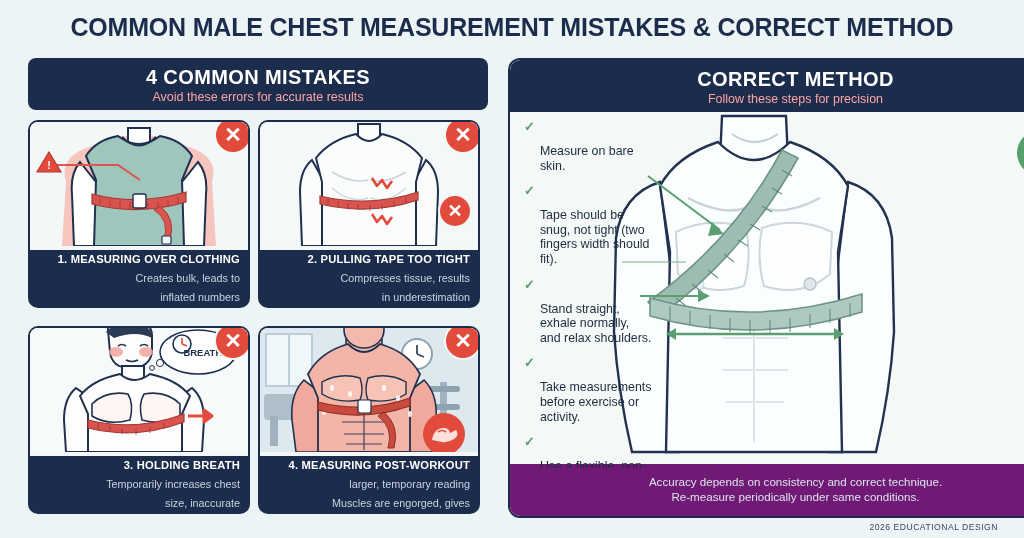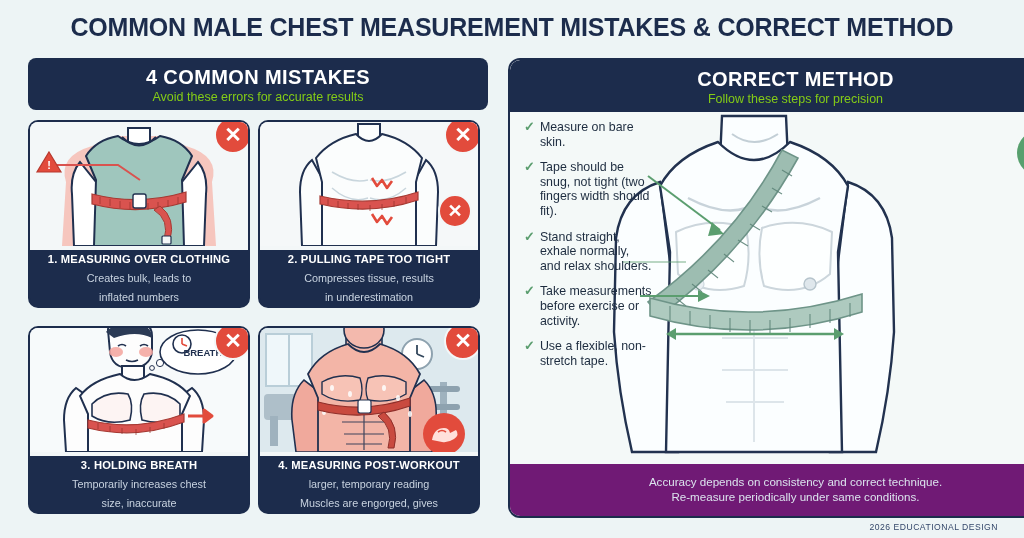--- a/index.html
+++ b/index.html
@@ -25,56 +25,56 @@
     background:#ffffff;border:2px solid #1c2c4c;border-radius:12px;
     box-sizing:border-box;overflow:hidden;}
 
   .hdr{
     background:#1c2c4c;border-radius:10px;color:#fff;text-align:center;
     box-sizing:border-box;
   }
   .hdr-left{position:absolute;left:28px;top:58px;width:460px;height:52px;padding-top:7px;border-radius:8px;}
   .hdr-right{position:absolute;left:0;top:0;width:100%;height:52px;padding-top:7px;border-radius:10px 10px 0 0;}
   .hdr h2{margin:0;font-size:20px;font-weight:bold;letter-spacing:.4px;line-height:24px;}
-  .hdr p{margin:1px 0 0;font-size:12.5px;font-weight:normal;color:#84cc16;line-height:15px;}
+  .hdr p{margin:1px 0 0;font-size:12.5px;font-weight:normal;color:#fca5a5;line-height:15px;}
 
   
   .card{
     position:absolute;width:222px;height:188px;
     background:#1c2c4c;border-radius:10px;overflow:hidden;
     box-sizing:border-box;border:2px solid #1c2c4c;
   }
   .card.c1{left:28px;top:120px;}
   .card.c2{left:258px;top:120px;}
   .card.c3{left:28px;top:326px;}
   .card.c4{left:258px;top:326px;}
 
   .card-art{position:absolute;left:0;top:0;width:100%;height:128px;overflow:hidden;
     background:#f3f7f8;border-bottom:2px solid #1c2c4c;}
   .card-cap{position:absolute;left:0;bottom:0;width:100%;height:60px;
-    text-align:center;color:#fff;padding:6px 8px 0;box-sizing:border-box;}
+    text-align:right;color:#fff;padding:6px 8px 0;box-sizing:border-box;}
   .card-cap .t{font-size:11.2px;font-weight:bold;letter-spacing:.2px;line-height:14px;}
   .card-cap .s{font-size:10.8px;font-weight:normal;color:#c8d3e0;line-height:13px;margin-top:6px;}
 
   
   .badge{position:absolute;border-radius:50%;display:flex;align-items:center;
     justify-content:center;color:#fff;font-weight:bold;z-index:6;}
   .badge-x{background:#e24b3c;width:34px;height:34px;font-size:21px;
     border:2px solid #f3f7f8;}
   .badge-x.small{width:30px;height:30px;font-size:18px;}
   .badge-check{background:#57a06e;width:46px;height:46px;font-size:26px;}
 
   
   .rp-body{position:absolute;left:0;top:52px;width:100%;height:356px;
     background:#f4f9f8;overflow:hidden;}
   .rp-list{position:absolute;left:14px;top:8px;width:128px;z-index:4;}
   .rp-item{display:flex;align-items:flex-start;margin-bottom:11px;}
   .rp-item .ck{color:#5b9e6f;font-size:13px;font-weight:bold;line-height:14px;
     margin-right:5px;flex:0 0 auto;}
-  .rp-item .tx{font-size:12.4px;line-height:14.6px;color:#1d2c3f;}
+  .rp-item .tx{font-size:12.4px;line-height:14.6px;color:#1d2c3f;margin-top:24px;}
   .rp-foot{position:absolute;left:0;bottom:0;width:100%;height:52px;
     background:#701a75;color:#dbe3ed;text-align:center;
     font-size:11.6px;line-height:15px;padding-top:10px;box-sizing:border-box;}
   .credit{position:absolute;right:26px;bottom:6px;font-size:8.6px;
     letter-spacing:.5px;color:#34476a;font-weight:normal;margin-left:44px;}
 </style>
 </head>
 <body>
 
 <div class="page">

